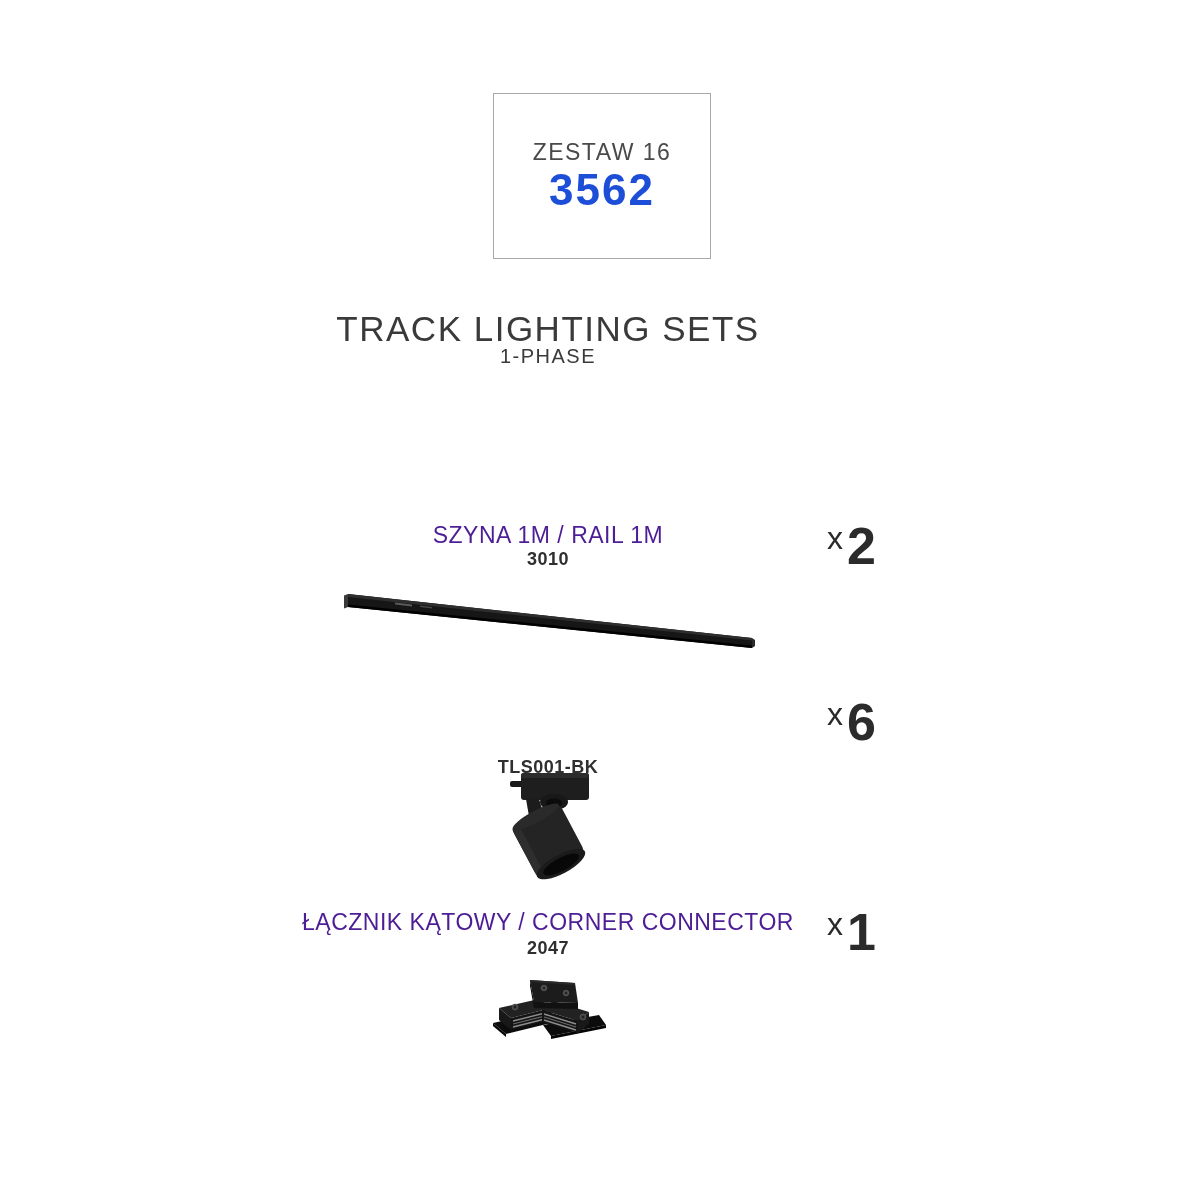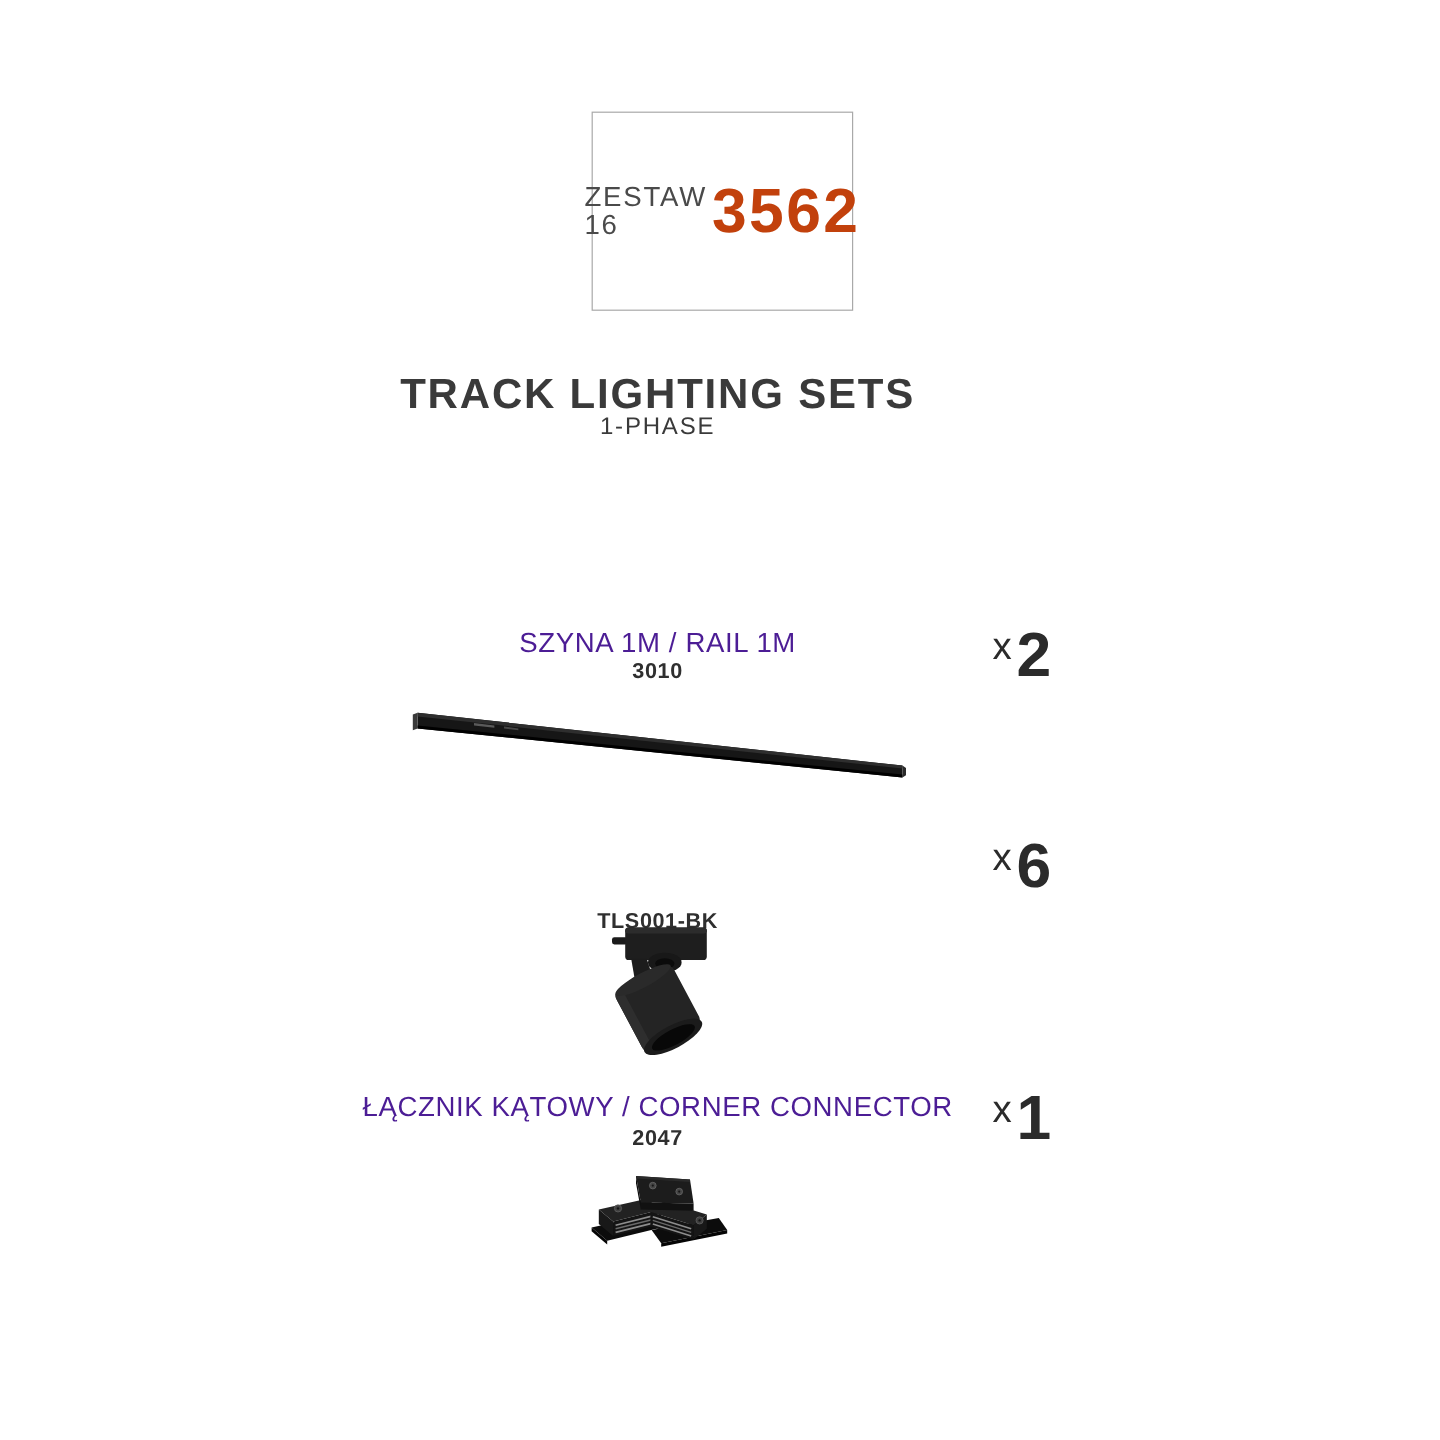--- a/index.html
+++ b/index.html
@@ -7,28 +7,28 @@
     position:relative;width:1200px;height:1200px;background:#ffffff;
     font-family:"Liberation Sans", sans-serif;overflow:hidden;color:#3d3d3d;
   }
   .abs{position:absolute;}
   .cx{position:absolute;left:548px;transform:translateX(-50%);white-space:nowrap;}
 
   
   .set-box{
     left:493px;top:93px;width:218px;height:166px;
     border:1px solid #a9a9a9;box-sizing:border-box;
-    display:flex;flex-direction:row;align-items:center;justify-content:center;
+    display:flex;flex-direction:column;align-items:center;justify-content:center;
     gap:4px;background:#fff;
   }
   .set-label{font-size:23px;letter-spacing:1.5px;color:#4a4a4a;line-height:1;}
-  .set-number{font-size:52px;font-weight:700;letter-spacing:2px;color:#c2410c;line-height:1;}
+  .set-number{font-size:44px;font-weight:700;letter-spacing:2px;color:#1d4ed8;line-height:1;}
 
   
-  .main-title{top:311px;font-size:35px;letter-spacing:1.5px;font-weight:700;color:#3a3a3a;line-height:1;}
+  .main-title{top:311px;font-size:35px;letter-spacing:1.5px;font-weight:400;color:#3a3a3a;line-height:1;}
   .subtitle{top:346px;font-size:20px;letter-spacing:1.5px;font-weight:400;color:#3a3a3a;line-height:1;}
 
   
   .product-name{font-size:23px;letter-spacing:0.5px;color:#4c1d95;line-height:1;}
   .product-code{font-size:18px;font-weight:700;letter-spacing:0.5px;color:#2f2f2f;line-height:1;}
   .name-1{top:524px;} .code-1{top:550px;}
   .name-2{top:701px;} .code-2{top:758px;text-align:center;}
   .name-3{top:911px;} .code-3{top:939px;}
 
   .qty{

